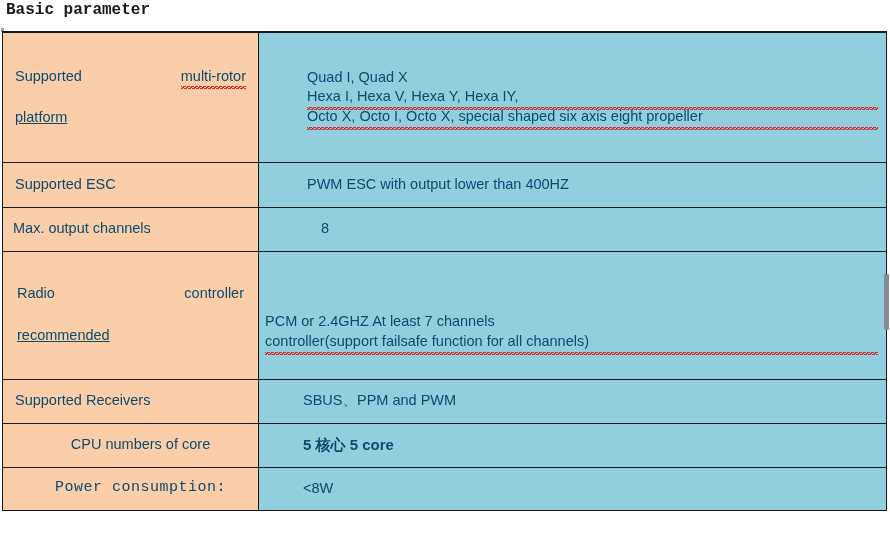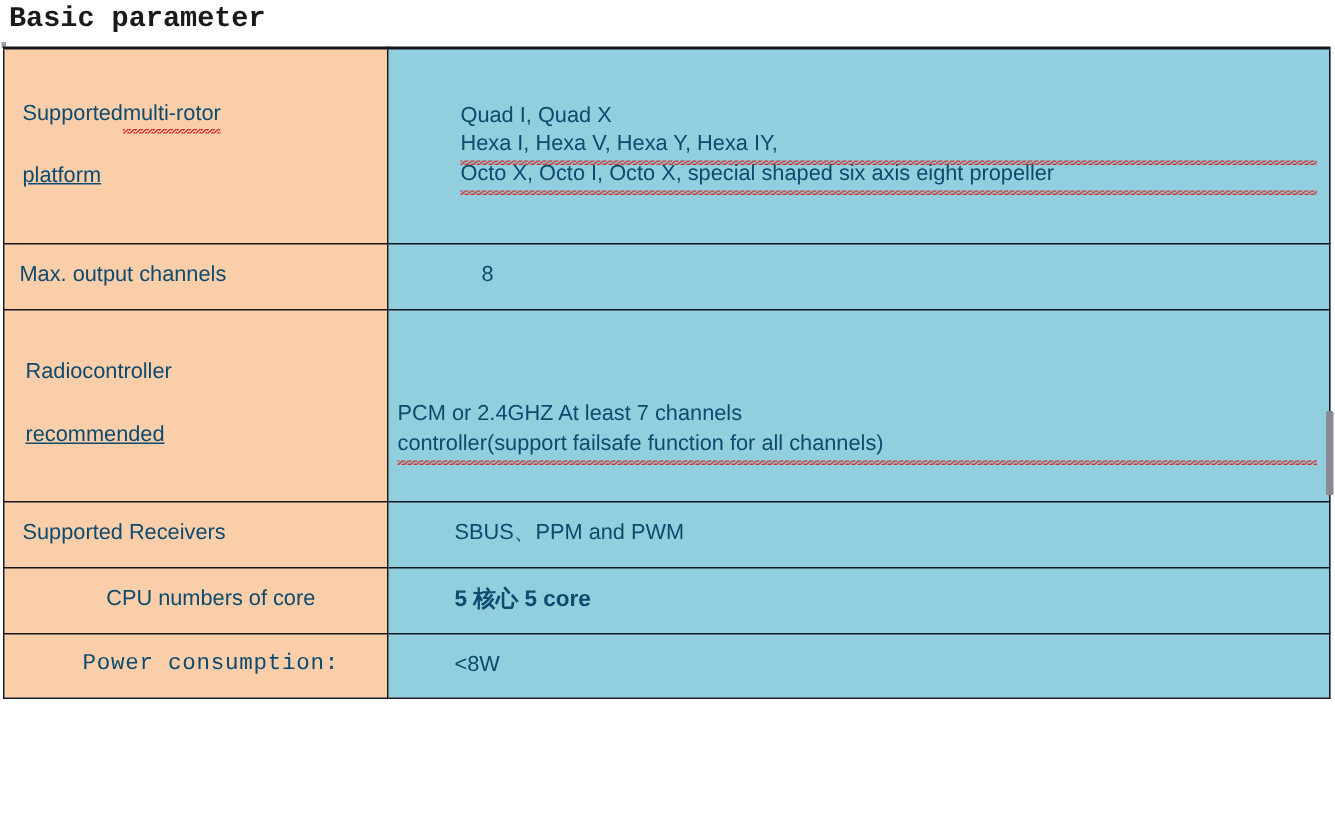--- a/index.html
+++ b/index.html
@@ -15,21 +15,21 @@
     font-family: "Liberation Sans", sans-serif;
     -webkit-font-smoothing: antialiased;
   }
 
   
   #doc-title {
     position: absolute;
     left: 6px;
     top: 1px;
     font-family: "Liberation Mono", "DejaVu Sans Mono", monospace;
-    font-size: 19px;
+    font-size: 16px;
     font-weight: bold;
     color: #1a1a1a;
     letter-spacing: 0px;
     white-space: nowrap;
     text-align: center;
   }
 
   
   #spec-table {
     position: absolute;
@@ -64,21 +64,21 @@
   .v-inner {
     padding: 0 8px 0 48px;
   }
   .v-inner.flush {
     padding-left: 8px;
   }
 
   
   .justify-line {
     display: flex;
-    justify-content: flex-start;
+    justify-content: space-between;
     width: 100%;
   }
   .stack-line {
     margin-top: 22px;
     text-decoration: underline;
   }
 
   
   .p {
     margin: 0;
@@ -169,20 +169,28 @@
       </td>
       <td class="v">
         <div class="v-inner">
           <div class="p">Quad I, Quad X</div>
           <div class="p sq">Hexa I, Hexa V, Hexa Y, Hexa IY,</div>
           <div class="p sq">Octo X, Octo I, Octo X, special shaped six axis eight propeller</div>
         </div>
       </td>
     </tr>
 
+    <tr style="height:45px">
+      <td class="k">
+        <div class="k-inner">Supported ESC</div>
+      </td>
+      <td class="v">
+        <div class="v-inner">PWM ESC with output lower than 400HZ</div>
+      </td>
+    </tr>
 
     <tr style="height:44px">
       <td class="k">
         <div class="k-inner" style="padding-left:10px">Max. output channels</div>
       </td>
       <td class="v">
         <div class="v-inner" style="padding-left:62px">8</div>
       </td>
     </tr>
 

